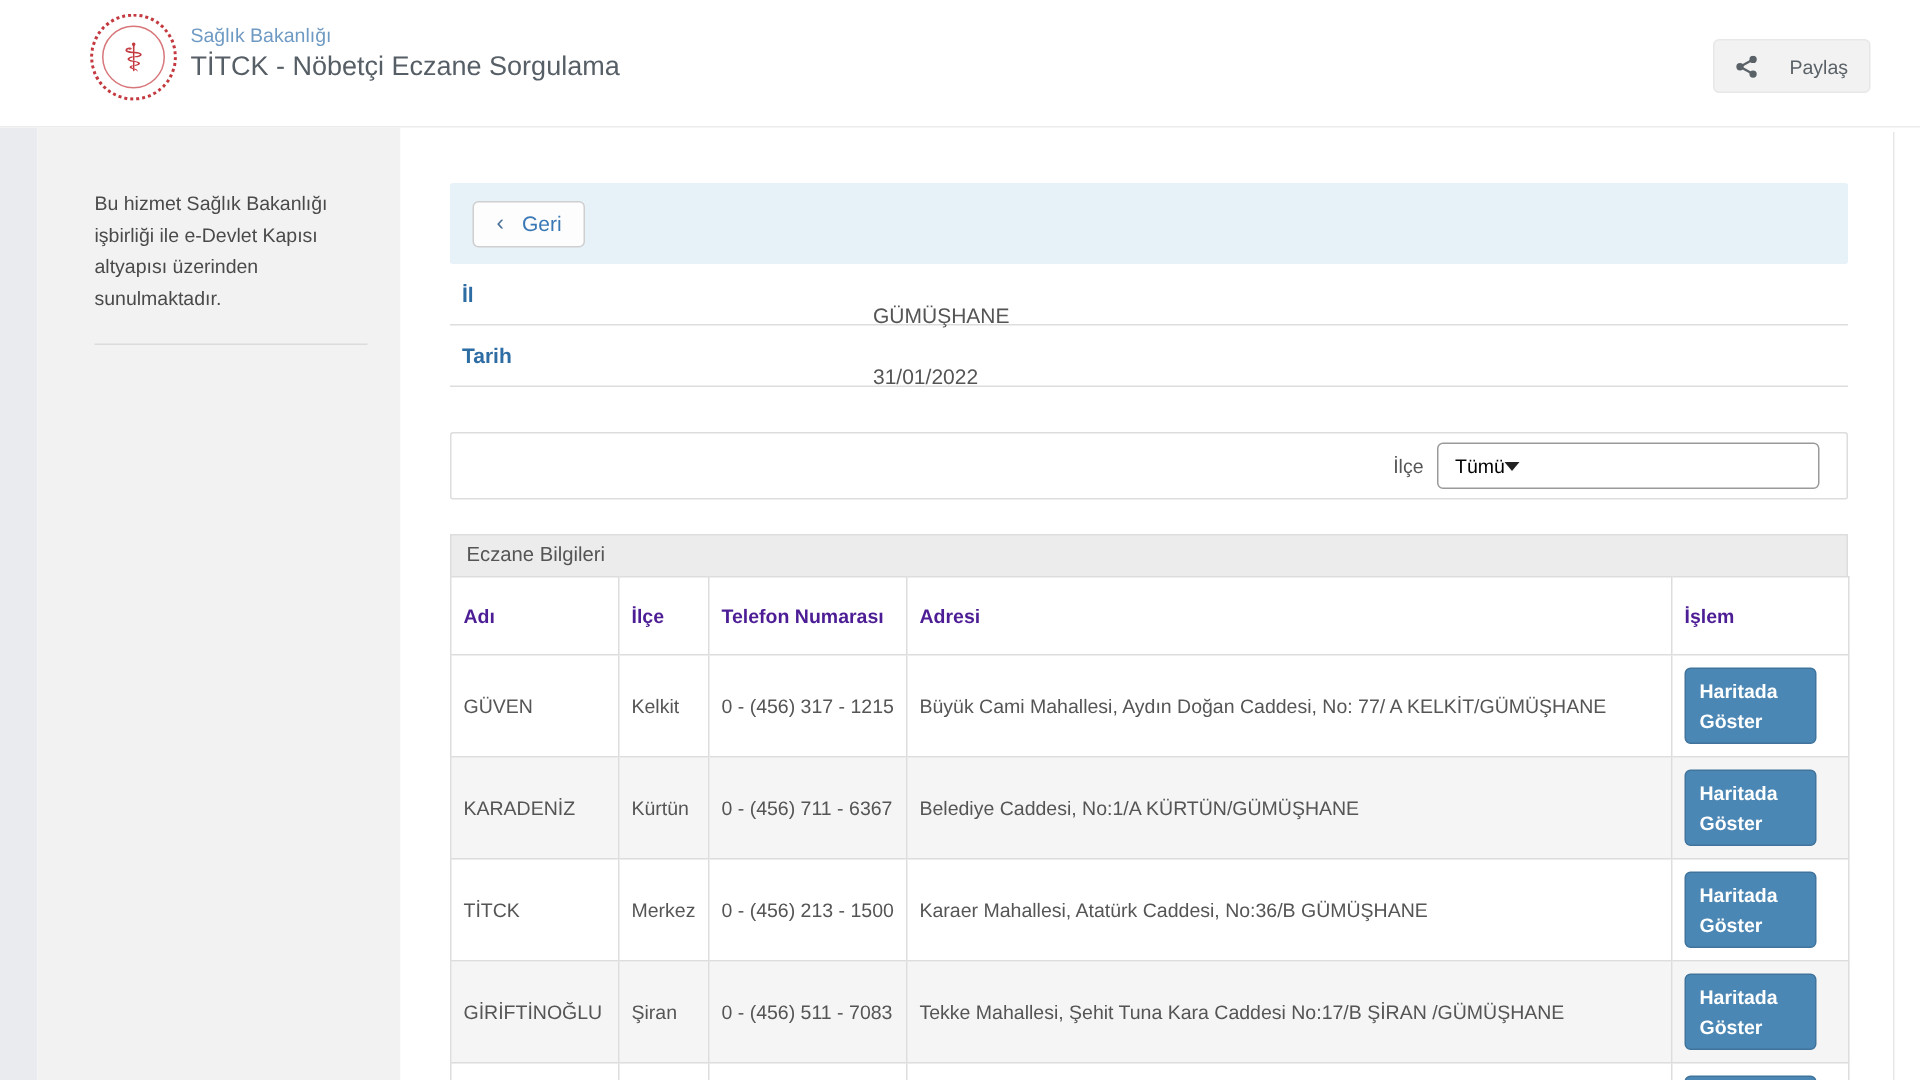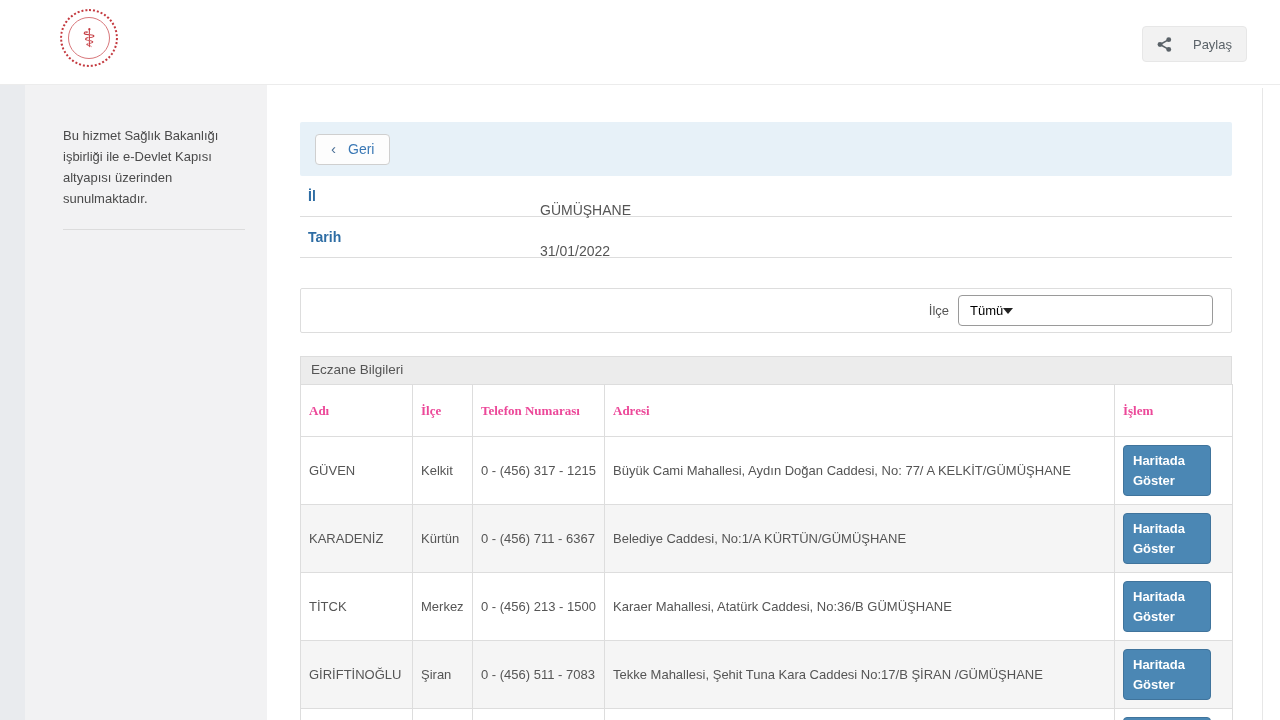--- a/index.html
+++ b/index.html
@@ -62,21 +62,21 @@
   .back-btn {
     height: 31px; background: #fdfdfd; border: 1px solid #cfcfcf; border-radius: 4px;
     display: flex; align-items: center; gap: 12px; padding: 0 15px;
     cursor: pointer;
   }
   .back-chevron { color: #4a6f96; font-size: 15px; line-height: 1; margin-top: -1px; }
   .back-label { color: #3a78b5; font-size: 14px; }
 
   .kv-row {
     display: flex; align-items: center; height: 41px;
-    border-bottom: 1px solid #dddddd; padding-left: 8px;
+    border-bottom: 1px solid #dddddd; padding-left: 8px; gap: 42px;
   }
   .kv-row:first-of-type { margin-top: 7px; }
   .kv-label { width: 232px; color: #2e6da4; font-size: 14px; font-weight: 700; }
   .kv-value { color: #555555; font-size: 14px; margin-top: 28px; }
 
   .filter-bar {
     margin-top: 30px; height: 45px; border: 1px solid #dddddd; background: #fff;
     display: flex; align-items: center; justify-content: flex-end;
     padding-right: 18px; border-radius: 2px;
   }
@@ -100,41 +100,45 @@
     padding: 5px 10px; font-size: 13.5px; color: #555555; height: 28px;
   }
   table.pharmacy-table {
     width: 100%; border-collapse: collapse; table-layout: fixed;
     font-size: 13px; color: #555555; background: #fff;
   }
   .pharmacy-table th, .pharmacy-table td {
     border: 1px solid #dddddd; padding: 8px; text-align: left;
     vertical-align: middle; word-wrap: break-word;
   }
-  .pharmacy-table th { font-weight: 700; color: #ec4899; height: 52px; font-family: Liberation Serif, serif; }
+  .pharmacy-table th { font-weight: 700; color: #4c1d95; height: 52px; }
   .pharmacy-table td { height: 60px; }
   .pharmacy-table tbody tr:nth-child(even) { background: #f5f5f5; }
   .map-btn {
     display: inline-block; width: 88px; text-align: left;
     background: #4b87b4; border: 1px solid #40749c; border-radius: 4px;
     color: #ffffff; font-size: 13px; line-height: 1.5; padding: 5px 9px;
     cursor: pointer; font-family: inherit; font-weight: bold;
   }
 
   .scrollbar-line {
     position: absolute; right: 17px; top: 88px; bottom: 0; width: 1px;
     background: #e7e7e7;
   }
 </style>
 </head>
 <body>
 
 <div class="header">
   <div class="logo">
     <div class="logo-inner">⚕</div>
+  </div>
+  <div class="brand">
+    <div class="brand-ministry">Sağlık Bakanlığı</div>
+    <div class="brand-title">TİTCK - Nöbetçi Eczane Sorgulama</div>
   </div>
   <div class="share-btn">
     <span class="share-icon">
       <svg width="15" height="15" viewBox="0 0 16 16">
         <circle cx="12.5" cy="2.8" r="2.6" fill="#5a6268"></circle>
         <circle cx="3.2" cy="8" r="2.6" fill="#5a6268"></circle>
         <circle cx="12.5" cy="13.2" r="2.6" fill="#5a6268"></circle>
         <line x1="3.2" y1="8" x2="12.5" y2="2.8" stroke="#5a6268" stroke-width="1.6"></line>
         <line x1="3.2" y1="8" x2="12.5" y2="13.2" stroke="#5a6268" stroke-width="1.6"></line>
       </svg>

